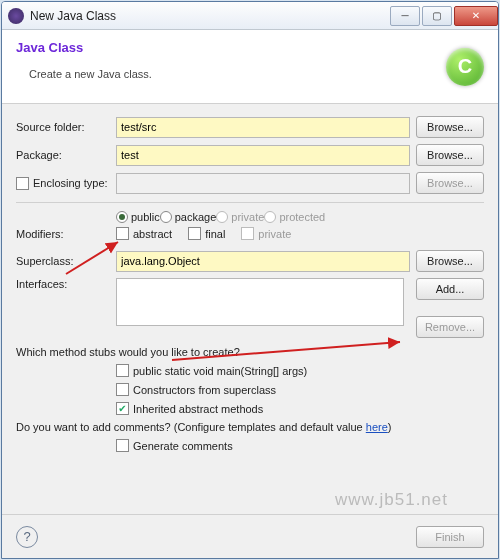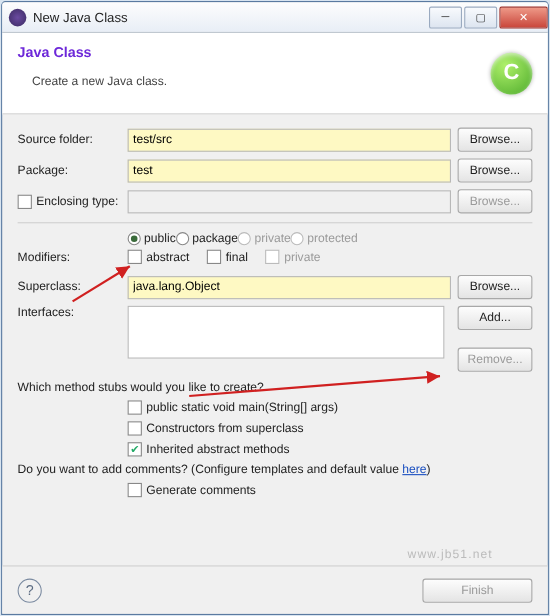--- a/index.html
+++ b/index.html
@@ -28,24 +28,24 @@
   .radio { width: 12px; height: 12px; border: 1px solid #888; border-radius: 50%; background: #fff; margin-right: 3px; display: inline-flex; align-items: center; justify-content: center; }
   .radio.checked::after { content:""; width:6px; height:6px; background:#3a6a3a; border-radius:50%; }
   .radio.disabled { border-color:#bbb; }
   .modlbl { font-size:11px; }
   .modlbl.disabled { color:#9a9a9a; }
   .ifbox { flex:1; height:48px; border:1px solid #b8b8b8; background:#fff; }
   .stubs { margin-left: 100px; }
   .link { color:#1a4fc0; text-decoration: underline; }
   .footer { height: 44px; border-top: 1px solid #d0d0d0; display:flex; align-items:center; padding: 0 14px; background:#f0f0f0; }
   .help { width:22px; height:22px; border:1.5px solid #7a8aa0; border-radius:50%; display:flex; align-items:center; justify-content:center; color:#5a6a80; font-size:13px; }
-  .footer .btn { width: 100px; }
+  .footer .btn { width: 68px; }
   .arrow { position:absolute; pointer-events:none; }
   .arrow svg { overflow: visible; }
-  .watermark { position:absolute; bottom:4px; right:50px; font-size:11px; color:#bbb; letter-spacing:1px;}
+  .watermark { position:absolute; bottom:4px; right:50px; font-size:17px; color:#bbb; letter-spacing:1px;}
 </style>
 </head>
 <body>
 
 <div class="window">
   <div class="titlebar">
     <div class="appicon"></div>
     <div class="title">New Java Class</div>
     <div class="winbtns">
       <div class="winbtn">─</div>

